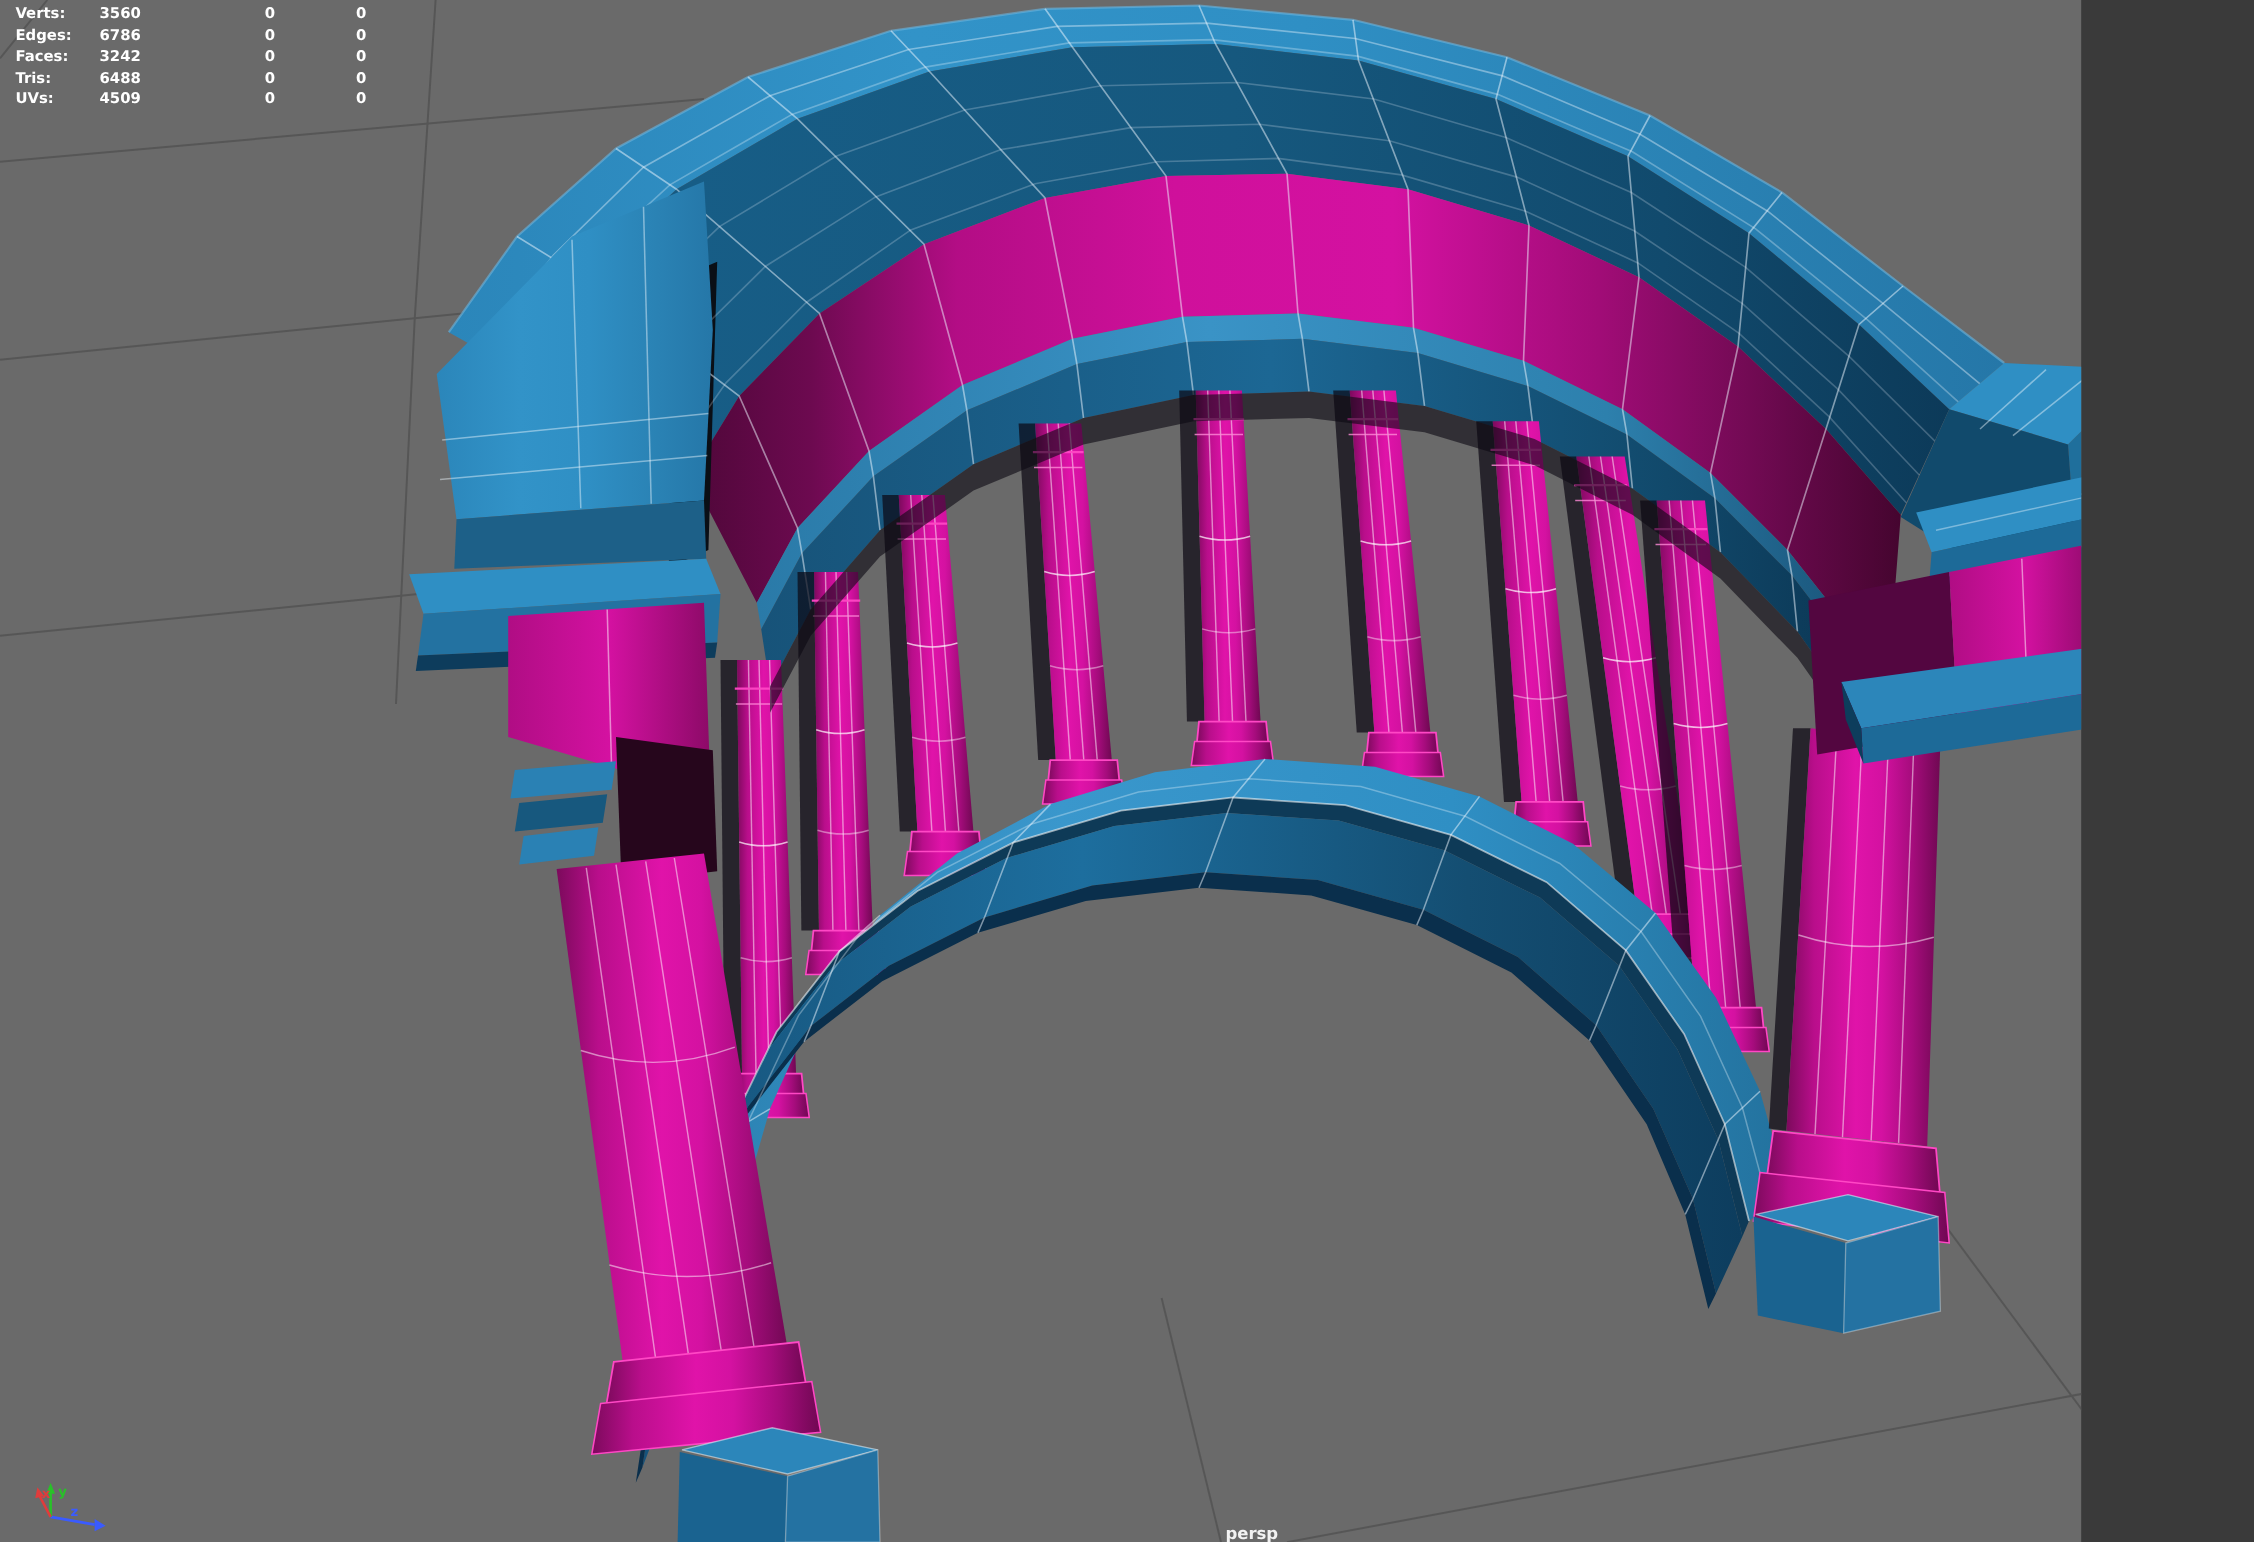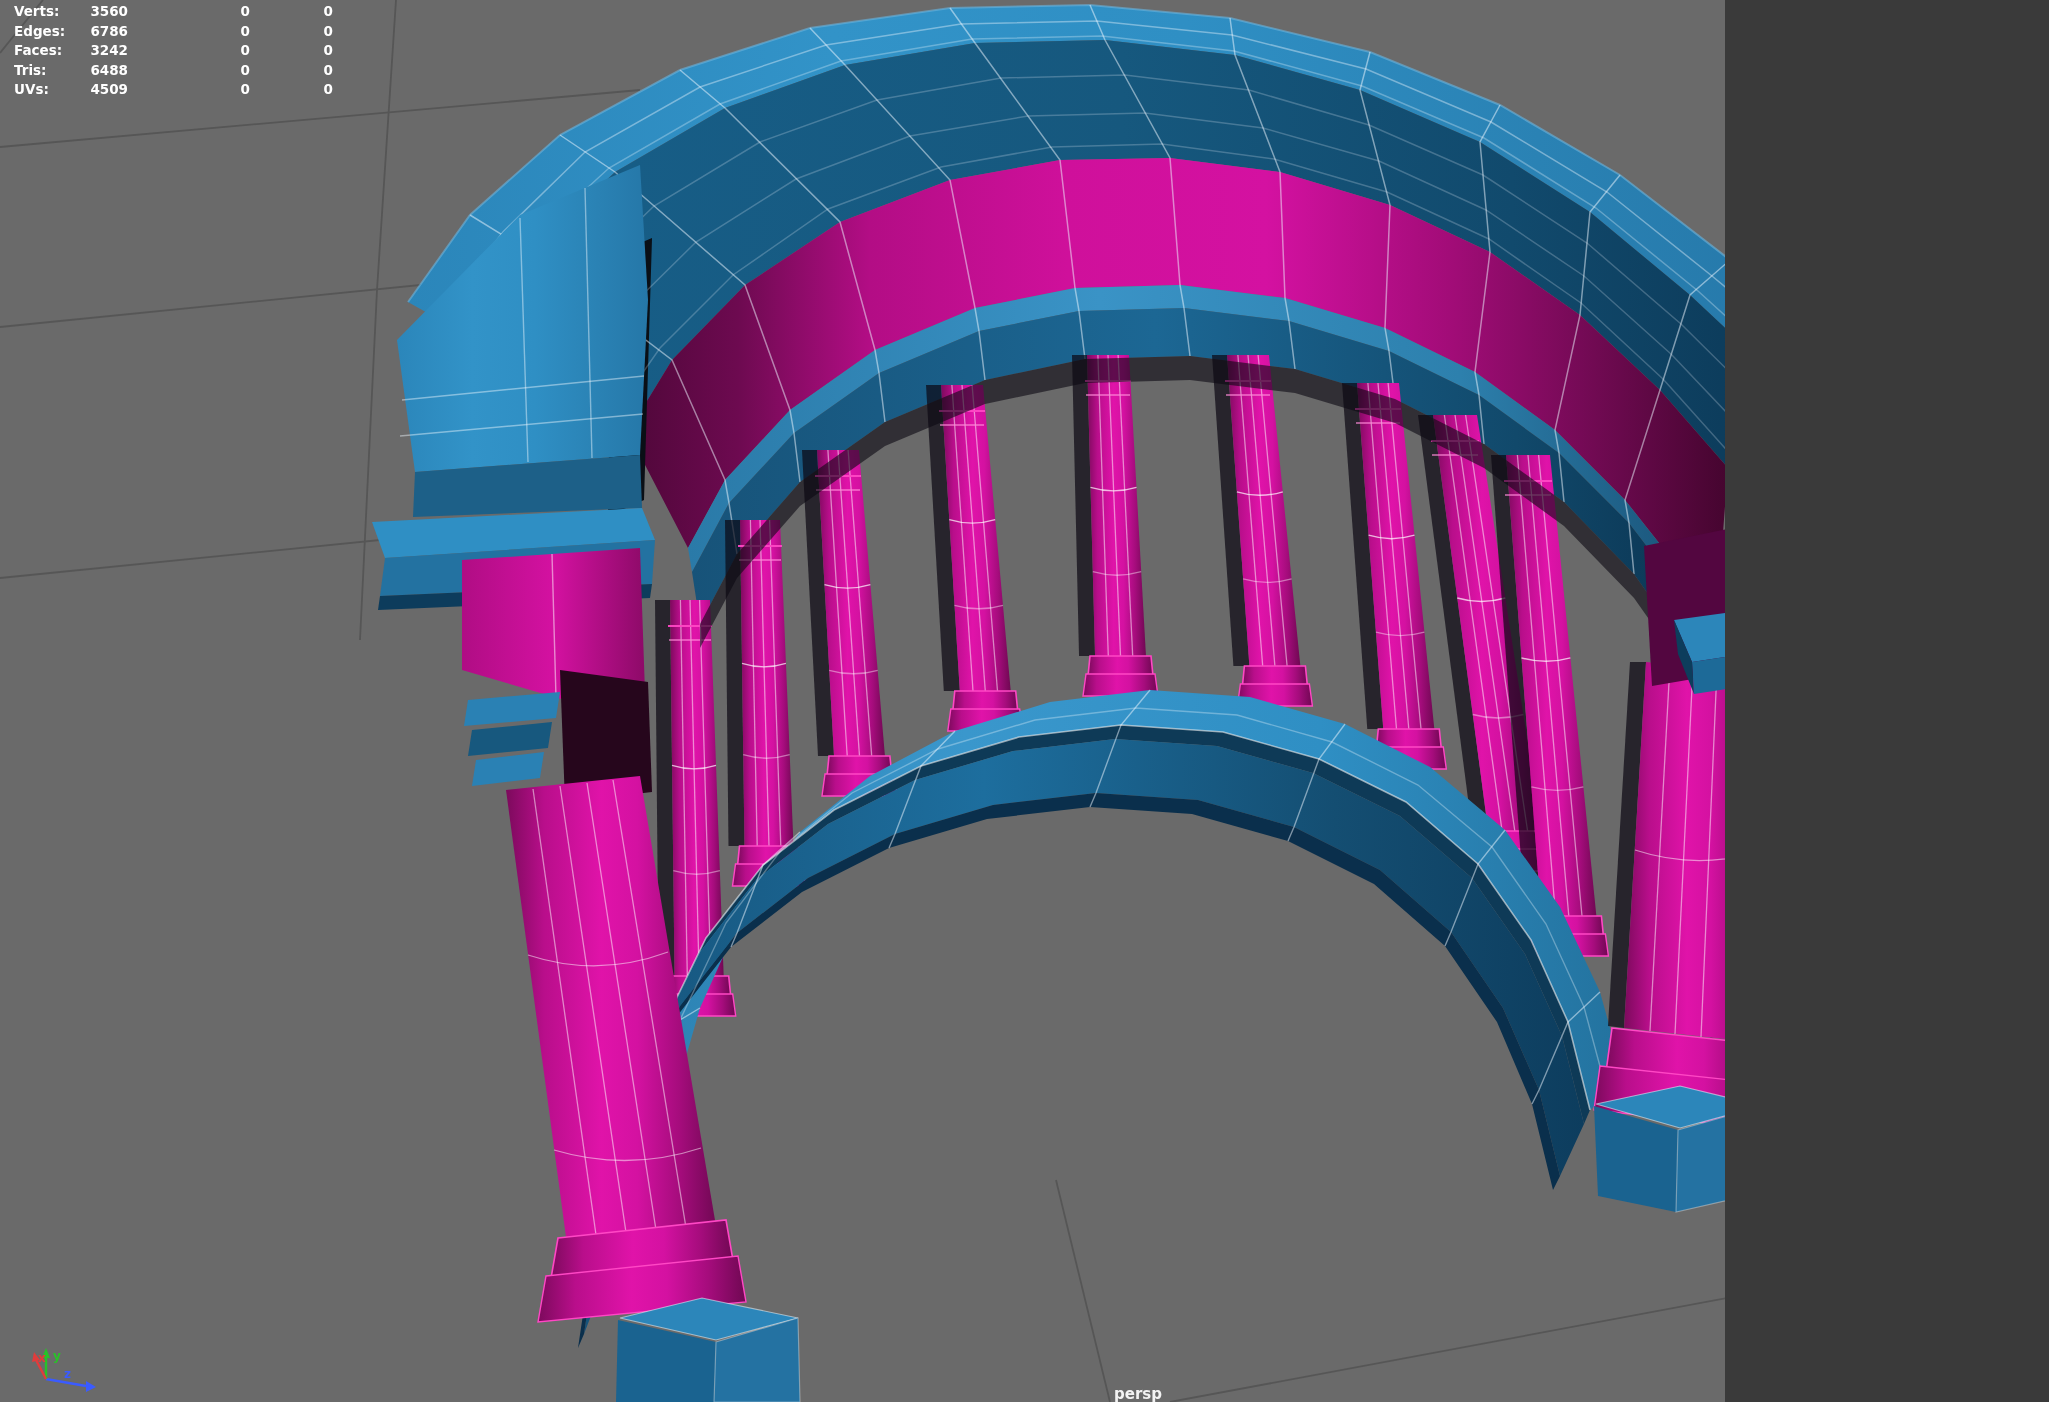--- a/index.html
+++ b/index.html
@@ -1,18 +1,18 @@
 <!DOCTYPE html>
 <html><head>
 <meta charset="utf-8">
 <style>
   html,body{margin:0;padding:0;background:#3a3a3a;}
   .viewport{
     position:relative;
-    width:1725px;height:1402px;
+    width:1892px;height:1402px;
     background:#6a6a6a;
     overflow:hidden;
     font-family:"DejaVu Sans","Liberation Sans",sans-serif;
   }
   svg{display:block;}
   .hud-text{
     font-family:"DejaVu Sans","Liberation Sans",sans-serif;
     font-weight:bold;
     font-size:13.5px;
     fill:#ffffff;

